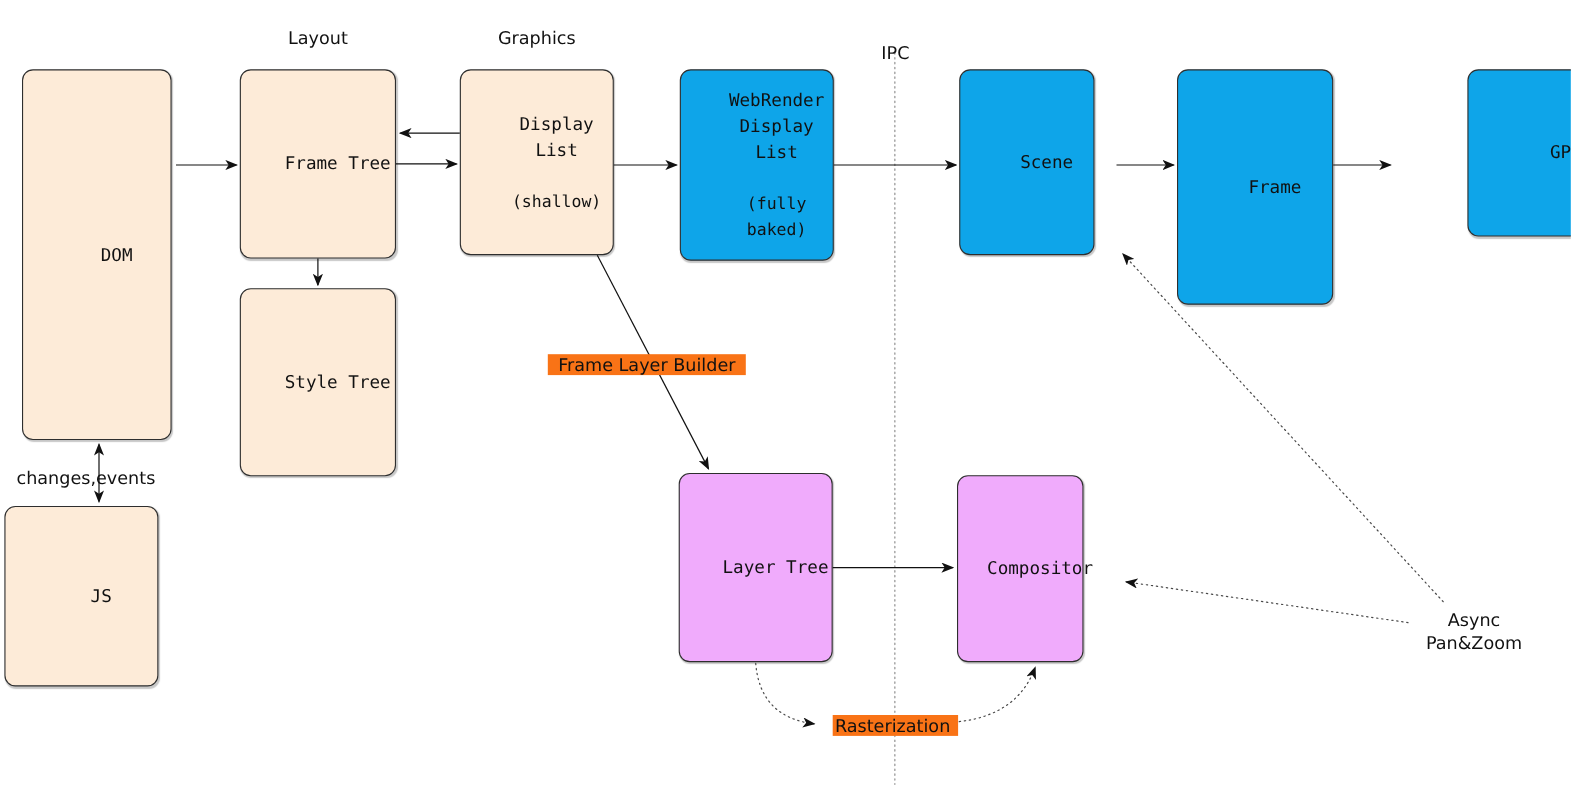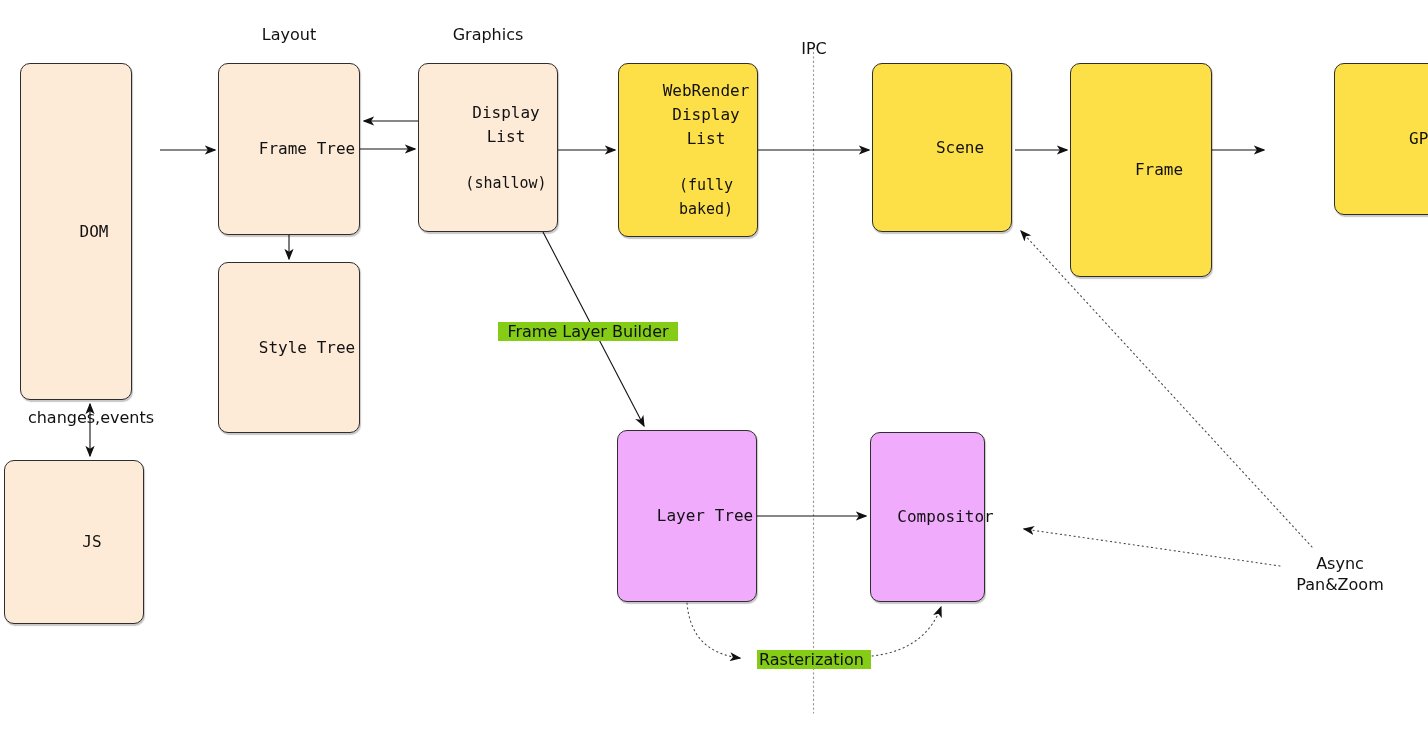--- a/index.html
+++ b/index.html
@@ -8,37 +8,37 @@
     position:relative; width:1428px; height:734px; overflow:hidden;
     font-family:"DejaVu Sans", sans-serif; color:#111;
   }
   .box {
     position:absolute; border:1.2px solid #2e2e2e; border-radius:10px;
     display:flex; flex-direction:column; align-items:center; justify-content:center;
     font-family:"DejaVu Sans Mono", monospace; font-size:16px; color:#111;
     box-shadow:1px 1.5px 1px rgba(130,130,130,0.45); z-index:1; text-align:center;padding-left:36px;
   }
   .peach  { background:#FDEBD8; }
-  .purple { background:#fde047; }
+  .purple { background:#0ea5e9; }
   .pink   { background:#f0abfc; }
   .box span { line-height:24px; display:block; }
   .note { margin-top:22px; font-size:15px; }
   .lbl {
     position:absolute; font-size:16px; color:#111; z-index:3; line-height:19px;
   }
-  .lbl-bg { background:#84cc16; padding:0 2px; }
+  .lbl-bg { background:#f97316; padding:0 2px; }
   svg.overlay { position:absolute; left:0; top:0; z-index:2; pointer-events:none; }
   .solid { stroke:#111; stroke-width:1.1; fill:none; }
   .dot   { stroke:#4a4a4a; stroke-width:1.1; fill:none; stroke-dasharray:1.2 3.4; stroke-linecap:round; }
   .ipc   { stroke:#999; stroke-width:1.2; fill:none; stroke-dasharray:1.2 3.2; stroke-linecap:round; }
 </style>
 </head>
 <body>
 
-<div class="box peach" style="left:20px;top:63px;width:112px;height:337px">
+<div class="box peach" style="left:20px;top:63px;width:136px;height:337px">
   <span>DOM</span>
 </div>
 
 <div class="box peach" style="left:218px;top:63px;width:142px;height:172px">
   <span>Frame Tree</span>
 </div>
 
 <div class="box peach" style="left:218px;top:262px;width:142px;height:171px">
   <span>Style Tree</span>
 </div>
@@ -49,21 +49,21 @@
   <span class="note">(shallow)</span>
 </div>
 
 <div class="box purple" style="left:618px;top:63px;width:140px;height:174px">
   <span>WebRender</span>
   <span>Display</span>
   <span>List</span>
   <span class="note">(fully baked)</span>
 </div>
 
-<div class="box purple" style="left:872px;top:63px;width:140px;height:169px">
+<div class="box purple" style="left:872px;top:63px;width:123px;height:169px">
   <span>Scene</span>
 </div>
 
 <div class="box purple" style="left:1070px;top:63px;width:142px;height:214px">
   <span>Frame</span>
 </div>
 
 <div class="box purple" style="left:1334px;top:63px;width:143px;height:152px">
   <span>GPU</span>
 </div>
@@ -103,19 +103,19 @@
 
   <path class="dot" d="M687,603 Q691,652 740,658" marker-end="url(#ah)"></path>
   <path class="dot" d="M872,656 Q925,650 941,607" marker-end="url(#ah)"></path>
   <line class="dot" x1="1312" y1="547" x2="1021" y2="231" marker-end="url(#ah)"></line>
   <line class="dot" x1="1280" y1="566" x2="1024" y2="529" marker-end="url(#ah)"></line>
 </svg>
 
 <div class="lbl" style="left:239px;top:25px;width:100px;text-align:center">Layout</div>
 <div class="lbl" style="left:438px;top:25px;width:100px;text-align:center">Graphics</div>
 <div class="lbl" style="left:784px;top:39px;width:60px;text-align:center">IPC</div>
-<div class="lbl" style="left:15px;top:408px;width:152px;text-align:center">changes,events</div>
+<div class="lbl" style="left:15px;top:425px;width:152px;text-align:left">changes,events</div>
 <div class="lbl lbl-bg" style="left:498px;top:322px;width:180px;text-align:center">Frame Layer Builder</div>
 <div class="lbl lbl-bg" style="left:757px;top:650px;width:114px;text-align:left">Rasterization</div>
 <div class="lbl" style="left:1270px;top:553px;width:140px;text-align:center;line-height:21px">
   <div>Async</div>
   <div>Pan&amp;Zoom</div>
 </div>
 
 </body></html>

